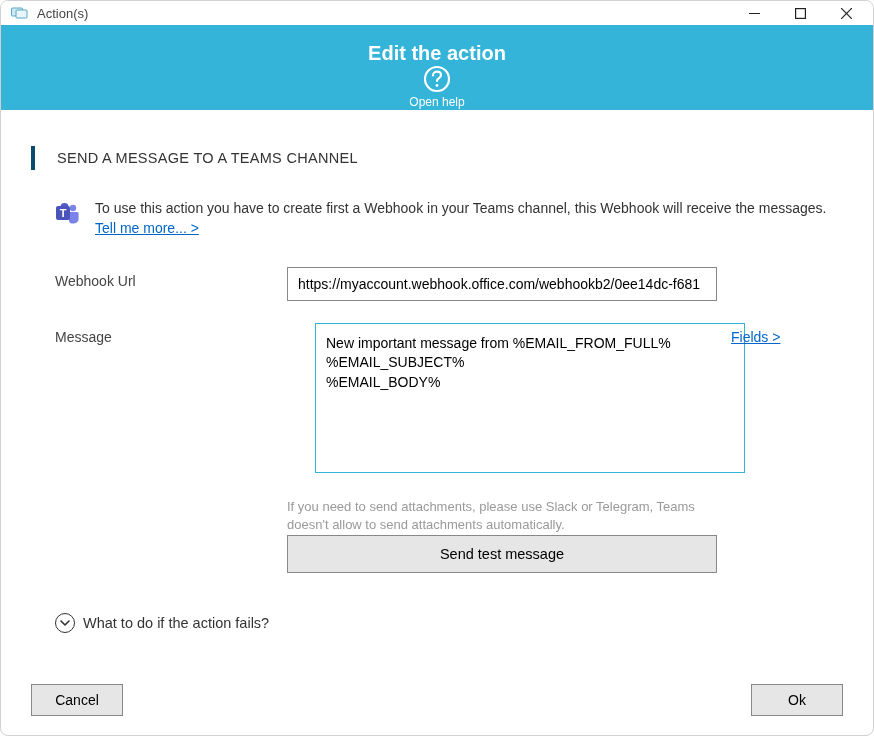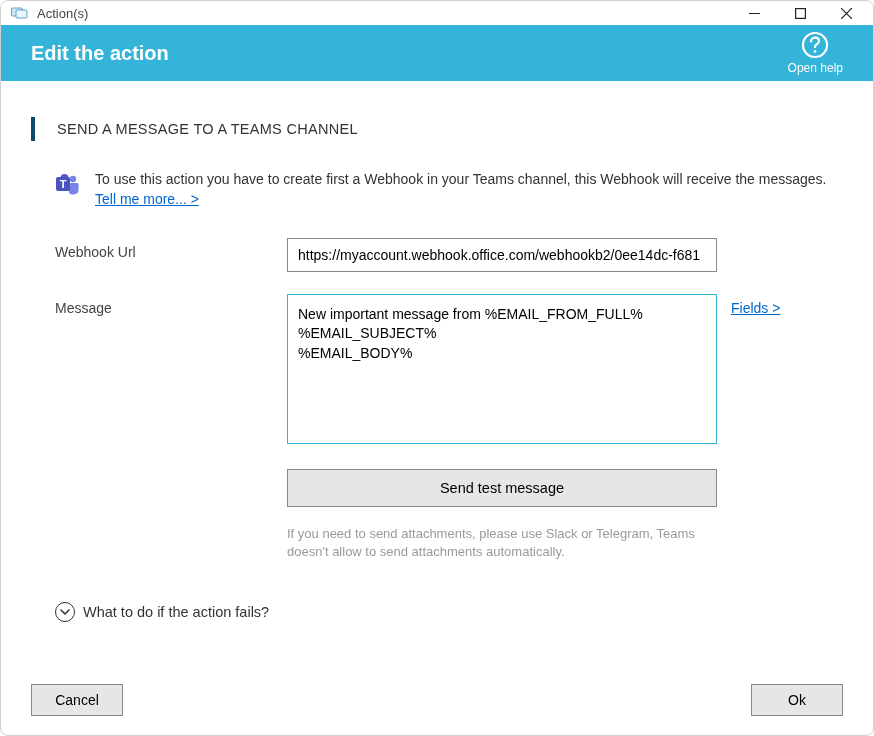--- a/index.html
+++ b/index.html
@@ -39,25 +39,26 @@
   }
   .titlebar .spacer { flex: 1; }
   .win-btn {
     width: 46px; height: 32px;
     display: flex; align-items: center; justify-content: center;
     color: #222;
   }
   .win-btn svg { display:block; }
   .banner {
     background: #34b4d8;
-    height: 56px;
+    height: 85px;
     display: flex;
     align-items: center;
     padding: 17px 30px;
     color: #fff;
+    flex-direction: column;
   }
   .banner-title {
     font-size: 20px;
     font-weight: 600;
     flex: 1;
   }
   .help {
     display: flex;
     flex-direction: column;
     align-items: center;
@@ -129,20 +130,21 @@
   textarea.msg {
     width: 100%;
     height: 150px;
     border: 1px solid #34b4d8;
     padding: 10px;
     font-size: 14px;
     font-family: inherit;
     resize: none;
     outline: none;
     line-height: 1.4;
+    margin-left: 28px;
   }
   .btn-wide {
     width: 100%;
     height: 38px;
     background: #e6e6e6;
     border: 1px solid #888;
     font-size: 14.5px;
     font-family: inherit;
     cursor: pointer;
   }
@@ -260,31 +262,31 @@
       <div class="form-field">
         <textarea class="msg" style="">New important message from %EMAIL_FROM_FULL%
 %EMAIL_SUBJECT%
 %EMAIL_BODY%</textarea>
       </div>
       <div class="form-aside">
         <span class="link">Fields &gt;</span>
       </div>
     </div>
 
+    <div class="form-row" style="margin-bottom:0;">
+      <div class="form-label"></div>
+      <div class="form-field">
+        <div class="hint">If you need to send attachments, please use Slack or Telegram, Teams doesn't allow to send attachments automatically.</div>
+      </div>
+    </div>
+
     <div class="form-row" style="margin-bottom:18px;">
       <div class="form-label"></div>
       <div class="form-field">
         <button class="btn-wide">Send test message</button>
-      </div>
-    </div>
-
-    <div class="form-row" style="margin-bottom:0;">
-      <div class="form-label"></div>
-      <div class="form-field">
-        <div class="hint">If you need to send attachments, please use Slack or Telegram, Teams doesn't allow to send attachments automatically.</div>
       </div>
     </div>
 
     <div class="expander">
       <span class="chev">
         <svg width="10" height="10" viewBox="0 0 10 10">
             <polyline points="1,3 5,7 9,3" fill="none" stroke="#333" stroke-width="1.6" stroke-linecap="round" stroke-linejoin="round"></polyline>
           </svg>
       </span>
       <span>What to do if the action fails?</span>

